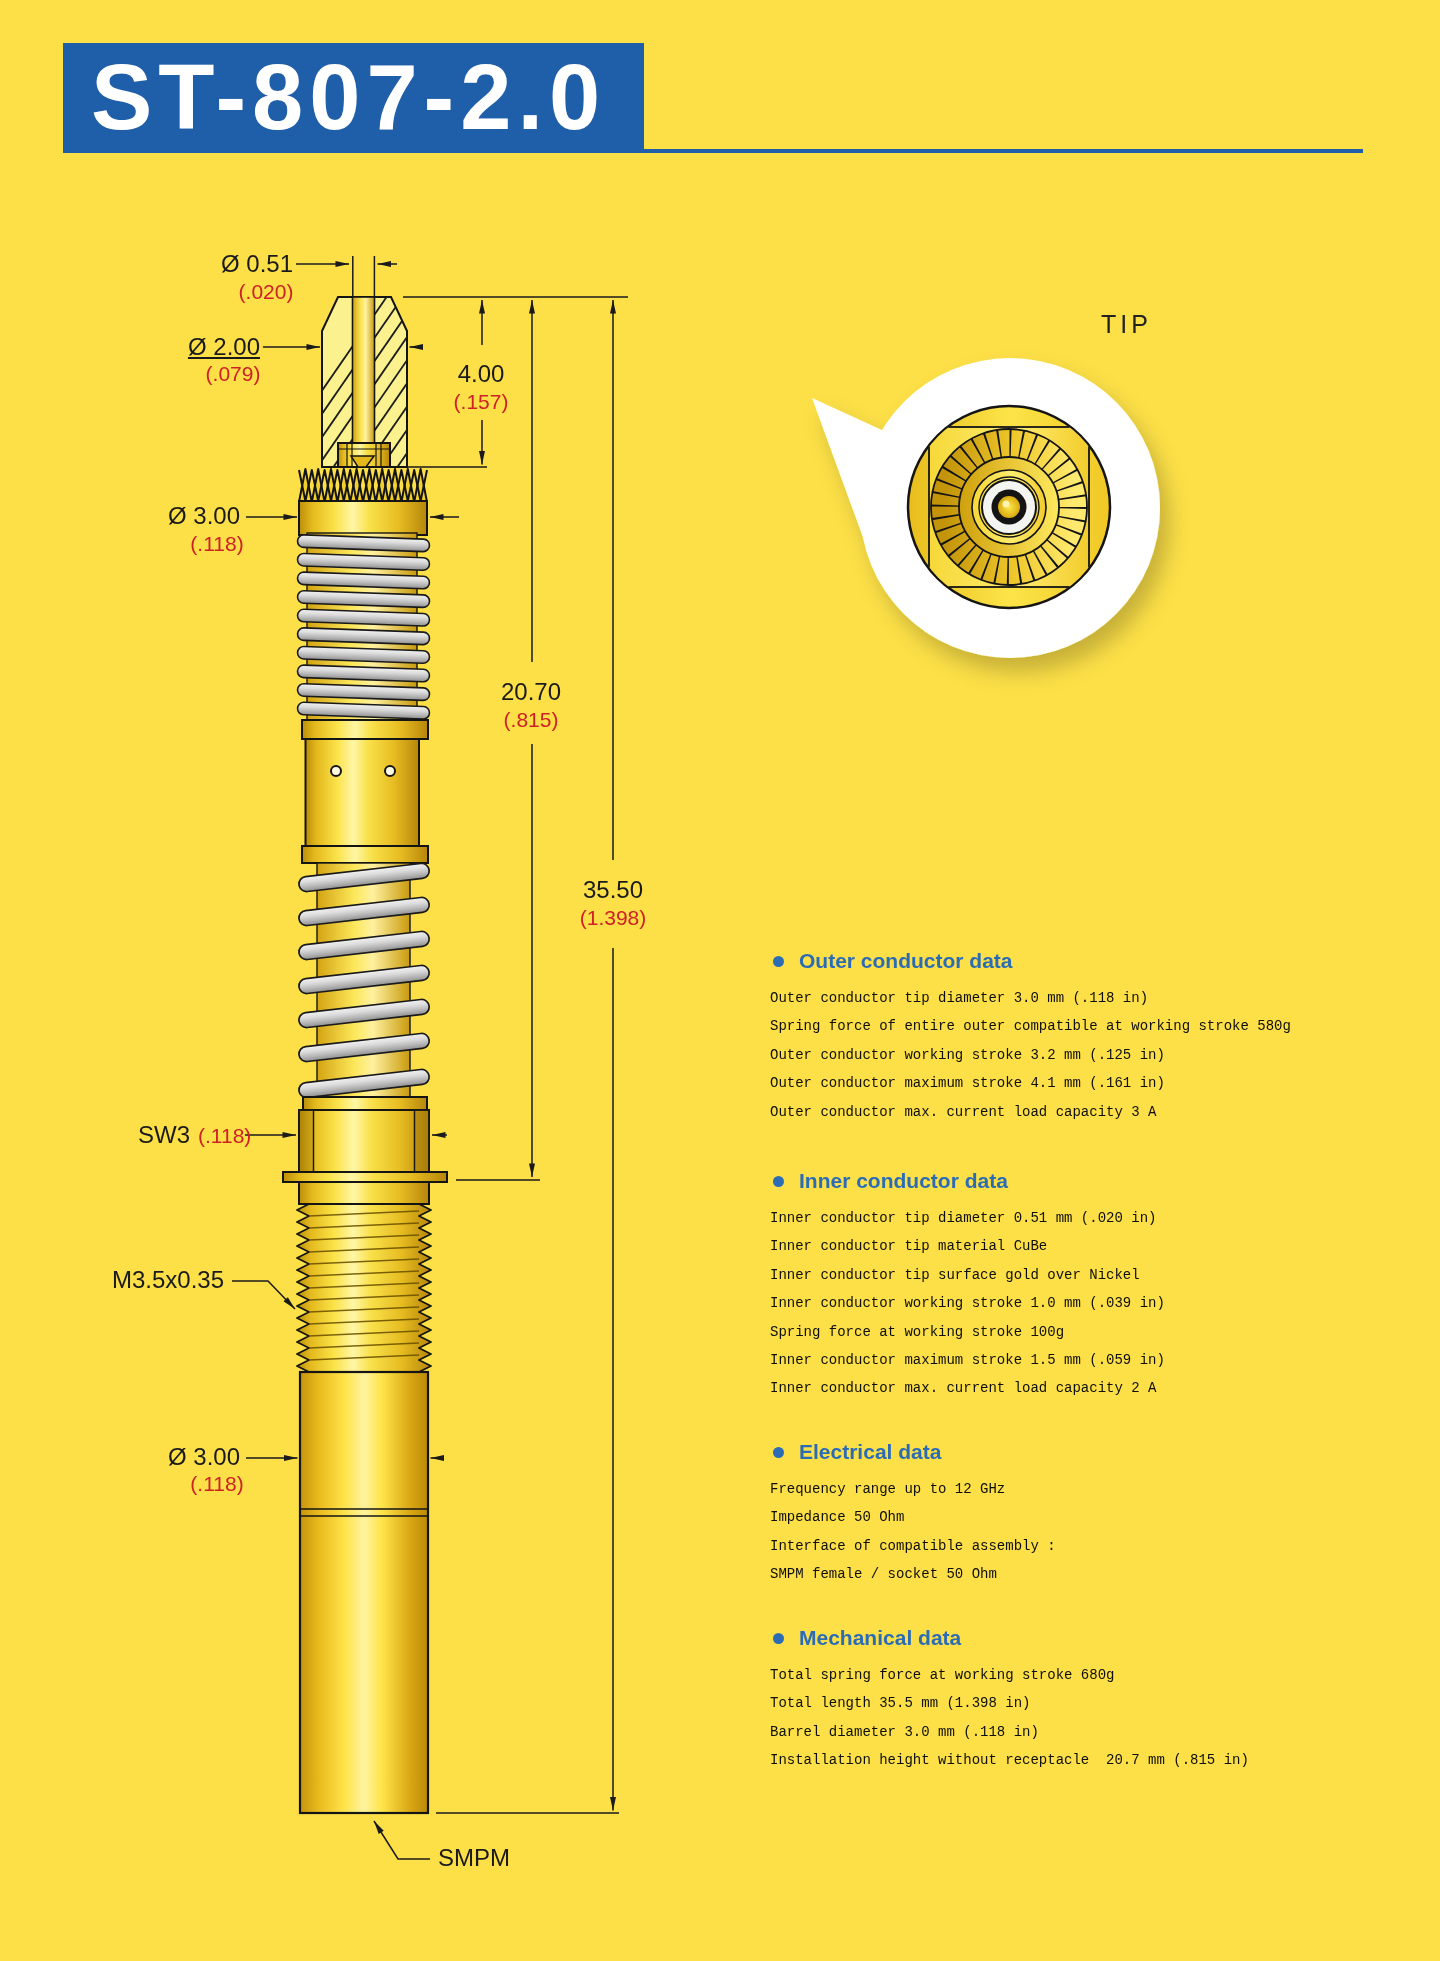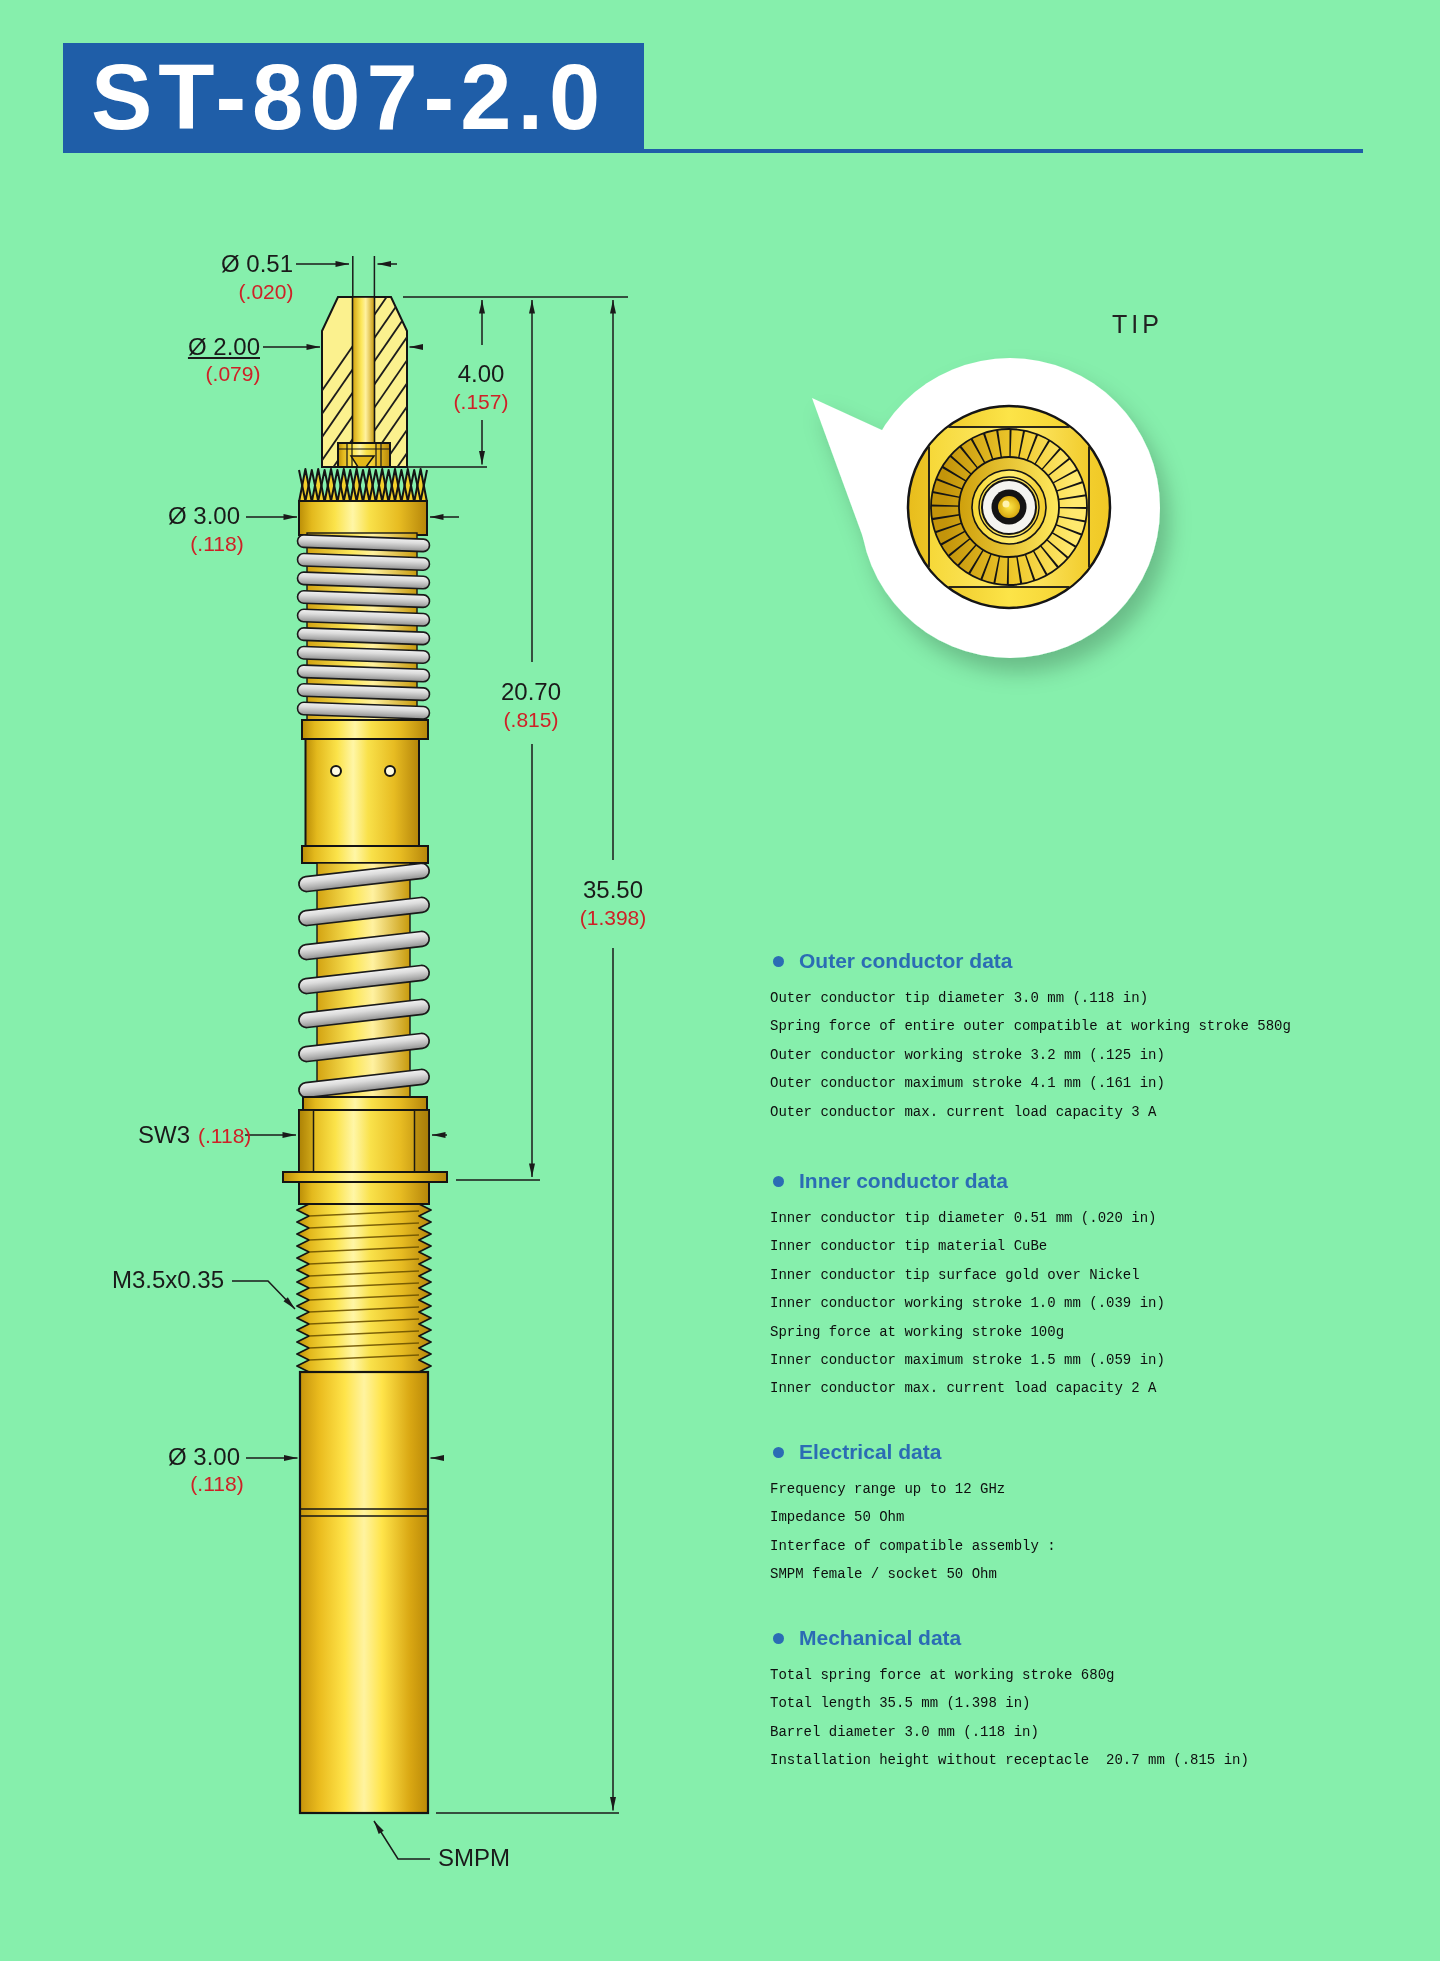--- a/index.html
+++ b/index.html
@@ -2,35 +2,35 @@
 <html><head>
 <meta charset="utf-8">
 <style>
   :root{
     --accent:#1f5ea8;
     --blue:#2b6cb4;
     --red:#ce2127;
     --ink:#1a1a1a;
   }
   html,body{margin:0;padding:0;background:#ffffff;}
-  #page{position:relative;width:1440px;height:1961px;background:#86efac;overflow:hidden;
+  #page{position:relative;width:1440px;height:1961px;background:#fde047;overflow:hidden;
         font-family:"Liberation Sans", sans-serif;}
   
   .banner{position:absolute;left:63px;top:43px;width:581px;height:110px;background:var(--accent);}
   .banner-title{position:absolute;left:28px;top:0;height:110px;line-height:108px;color:#fff;
         font-weight:bold;font-size:92px;letter-spacing:6px;white-space:nowrap;}
   .head-rule{position:absolute;left:644px;top:149px;width:719px;height:4px;background:var(--accent);}
   
   .dim{position:absolute;color:var(--ink);font-size:24px;line-height:1.12;white-space:nowrap;}
   .dimr{position:absolute;color:var(--red);font-size:21px;line-height:1.12;white-space:nowrap;}
   .tc{text-align:center;}
   .tr{text-align:right;}
   .dim-row{position:absolute;display:flex;gap:8px;align-items:baseline;font-size:24px;color:var(--ink);}
   .dim-row .red{color:var(--red);font-size:21px;}
-  .tip-label{position:absolute;left:1101px;top:310px;font-size:25px;letter-spacing:4px;color:#222;margin-left:11px;}
+  .tip-label{position:absolute;left:1101px;top:310px;font-size:25px;letter-spacing:4px;color:#222;}
   
   .sec{position:absolute;left:770px;width:660px;}
   .sec-h{display:flex;align-items:center;gap:15px;font-size:21px;font-weight:bold;
         color:var(--blue);line-height:30px;margin-bottom:8px;text-align:center;}
   .bullet{width:11px;height:11px;border-radius:50%;background:var(--blue);flex:0 0 auto;margin-left:3px;}
   .sec-line{font-size:14px;line-height:28.4px;color:#0e0e0e;white-space:pre;font-family:Liberation Mono, monospace;}
   svg{position:absolute;left:0;top:0;}
 </style>
 </head>
 <body>

